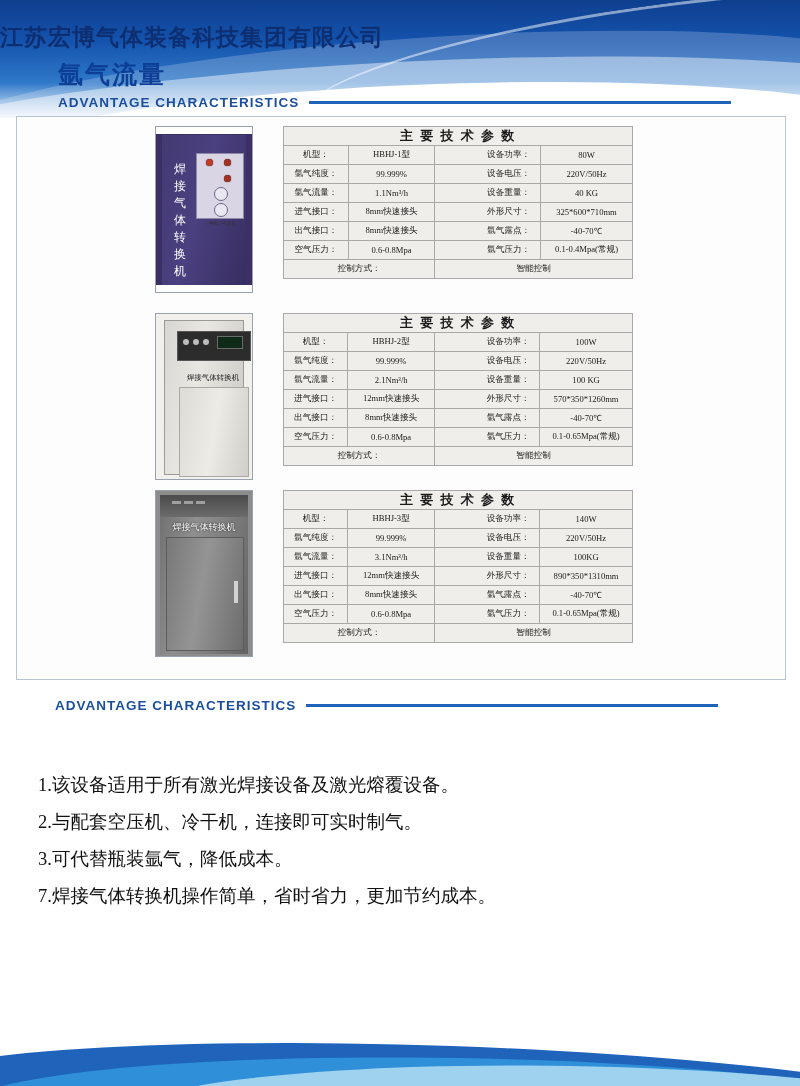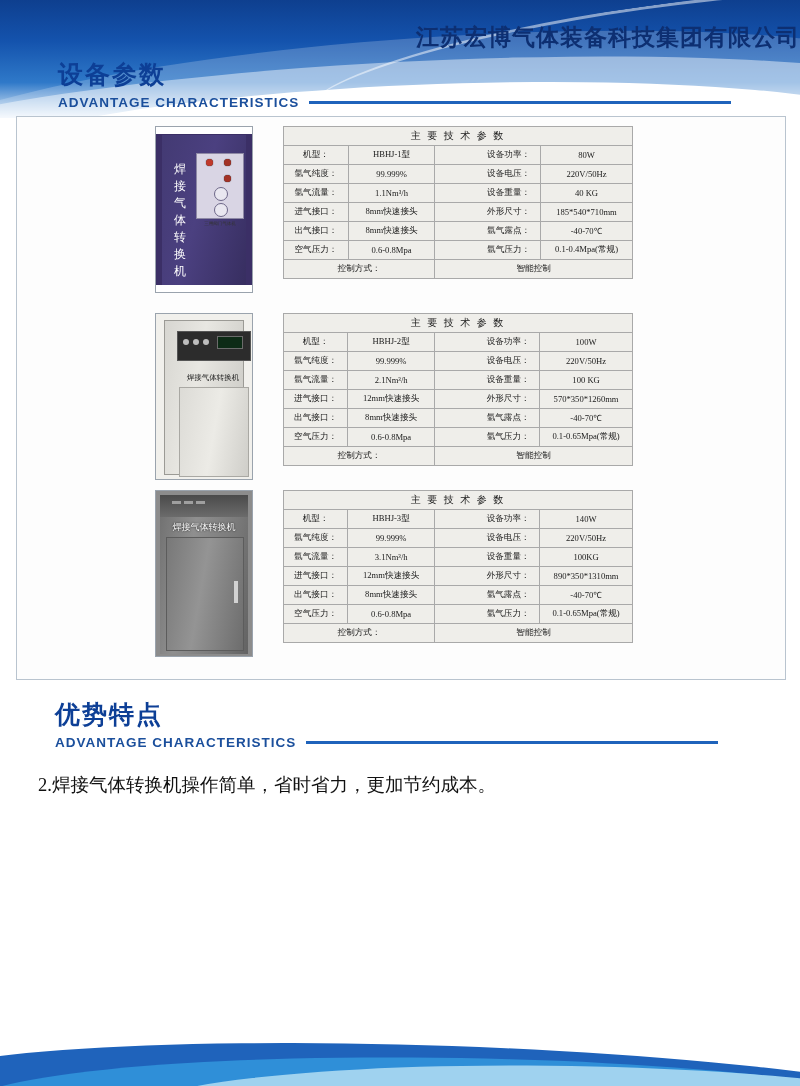--- a/index.html
+++ b/index.html
@@ -53,21 +53,21 @@
     width: 700px; height: 120px;
     border-radius: 50%;
     border-top: 3px solid rgba(255,255,255,0.5);
     border-right: 3px solid rgba(255,255,255,0.25);
     transform: rotate(-8deg);
   }
   .company-title {
     position: absolute;
     left: 0; top: 22px;
     width: 800px;
-    text-align: right;
+    text-align: left;
     font-family: "Liberation Serif", serif;
     font-weight: bold;
     font-size: 23px;
     color: #0d2f72;
     letter-spacing: 1px;
     z-index: 5;
   }
 
   
   .sec-head {
@@ -293,21 +293,22 @@
   }
   table.spec td {
     border: 1px solid #a9a9a9;
     height: 18px;
     text-align: center;
     padding: 0 2px;
     white-space: nowrap;
   }
   table.spec td.hdr {
     letter-spacing: 2px;
-    font-size: 10px;
+    font-size: 13px;
+    font-weight: bold;
   }
   table.spec td.lab {
     width: 72px;
   }
   table.spec td.val {
     width: 102px;
     margin-top: 28px;
   }
   table.spec td.lab2 {
     width: 70px;
@@ -369,21 +370,21 @@
 
 <div class="banner">
   <div class="swoosh1"></div>
   <div class="swoosh2"></div>
   <div class="swoosh-thin"></div>
   <div class="swoosh3"></div>
 </div>
 <div class="company-title">江苏宏博气体装备科技集团有限公司</div>
 
 <div class="sec-head" id="head-equipment">
-  <div class="cn">设备参数</div>
+  <div class="cn">氩气流量</div>
   <div class="en-row">
     <div class="en">ADVANTAGE   CHARACTERISTICS</div>
     <div class="rule"></div>
   </div>
 </div>
 
 <div class="content-frame"></div>
 
 <div class="product-row" id="row1">
   <div class="photo" id="photo1">
@@ -419,21 +420,21 @@
       <tr>
         <td class="lab">氩气流量：</td>
         <td class="val">1.1Nm³/h</td>
         <td class="lab2">设备重量：</td>
         <td class="val2">40 KG</td>
       </tr>
       <tr>
         <td class="lab">进气接口：</td>
         <td class="val">8mm快速接头</td>
         <td class="lab2">外形尺寸：</td>
-        <td class="val2">185*540*710mm</td>
+        <td class="val2">325*600*710mm</td>
       </tr>
       <tr>
         <td class="lab">出气接口：</td>
         <td class="val">8mm快速接头</td>
         <td class="lab2">氩气露点：</td>
         <td class="val2">-40-70℃</td>
       </tr>
       <tr>
         <td class="lab">空气压力：</td>
         <td class="val">0.6-0.8Mpa</td>
@@ -568,28 +569,30 @@
       <tr>
         <td colspan="2">控制方式：</td>
         <td colspan="2">智能控制</td>
       </tr>
     </tbody>
       </table>
   </div>
 </div>
 
 <div class="sec-head" id="head-advantage">
-  <div class="cn">优势特点</div>
   <div class="en-row">
     <div class="en">ADVANTAGE   CHARACTERISTICS</div>
     <div class="rule"></div>
   </div>
 </div>
 
 <div class="adv-list">
-  <p>2.焊接气体转换机操作简单，省时省力，更加节约成本。</p>
+  <p>1.该设备适用于所有激光焊接设备及激光熔覆设备。</p>
+  <p>2.与配套空压机、冷干机，连接即可实时制气。</p>
+  <p>3.可代替瓶装氩气，降低成本。</p>
+  <p>7.焊接气体转换机操作简单，省时省力，更加节约成本。</p>
 </div>
 
 <div class="footer">
   <div class="f1"></div>
   <div class="f2"></div>
   <div class="f3"></div>
 </div>
 
 </body></html>

